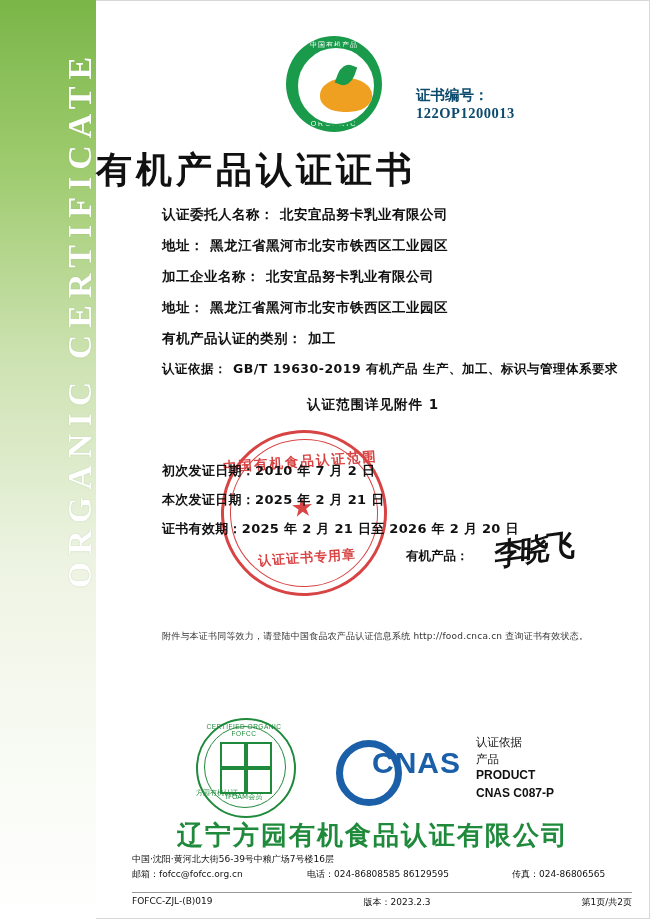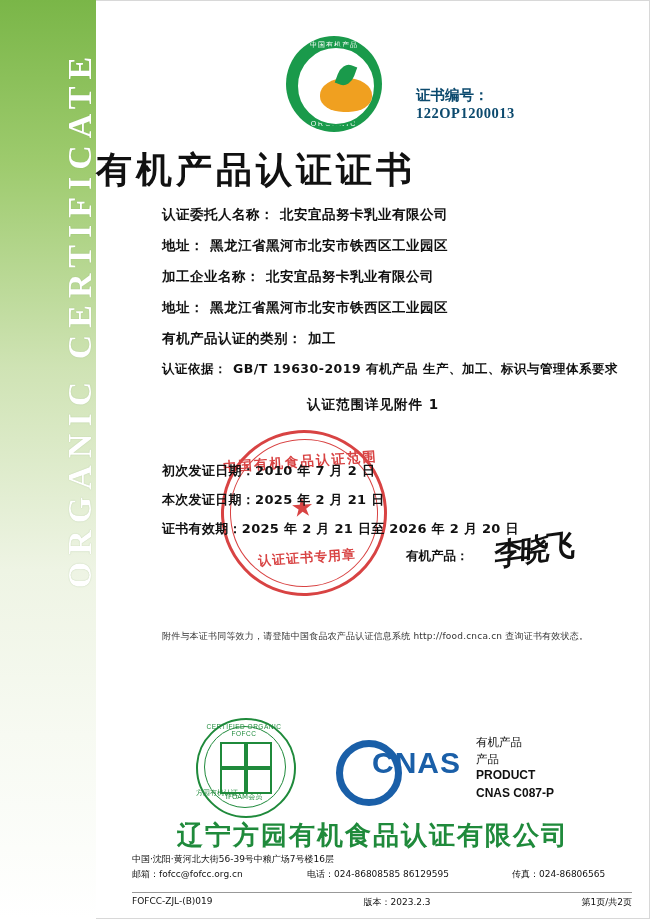--- a/index.html
+++ b/index.html
@@ -373,21 +373,21 @@
       </div>
 
       <div class="cnas">
         <div class="cnas-mark">
           <div class="cnas-ring"></div>
           <div class="cnas-text">CNAS</div>
         </div>
       </div>
 
       <div class="cnas-right">
-        <div>有机产品</div>
+        <div>认证依据</div>
         <div>产品</div>
         <div class="en">PRODUCT</div>
         <div class="en">CNAS C087-P</div>
       </div>
     </div>
 
     <div class="company-name">辽宁方园有机食品认证有限公司</div>
 
     <div class="addr-block">
       <div class="addr-line">

